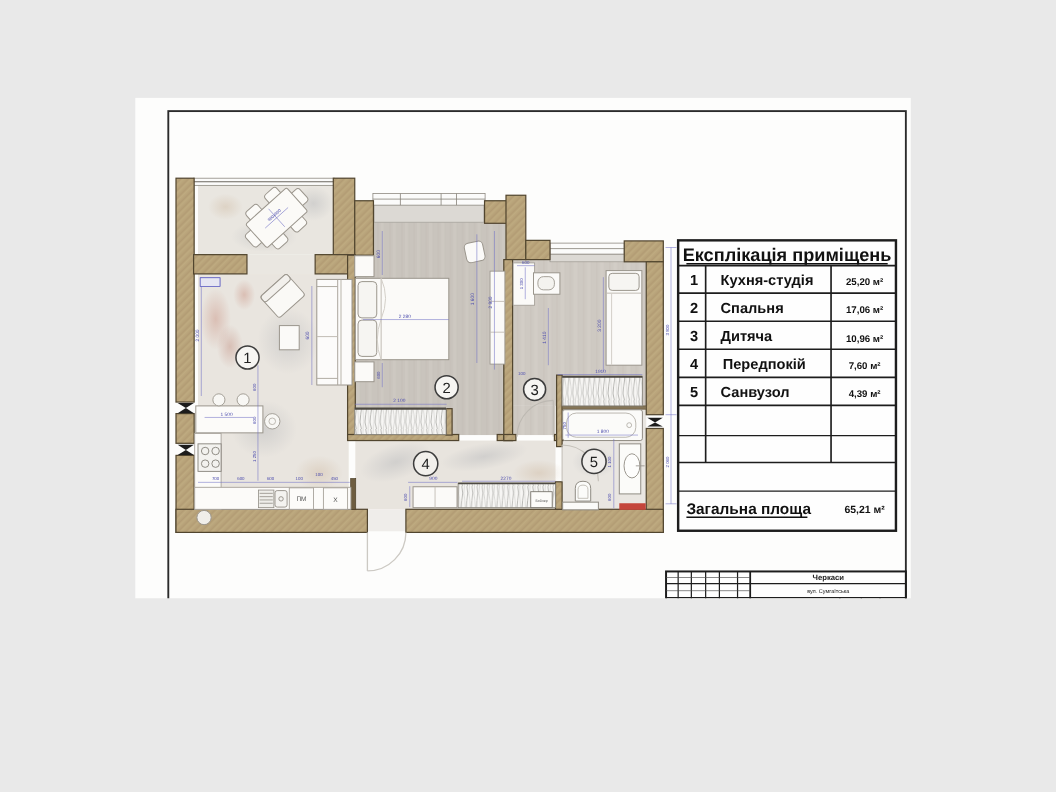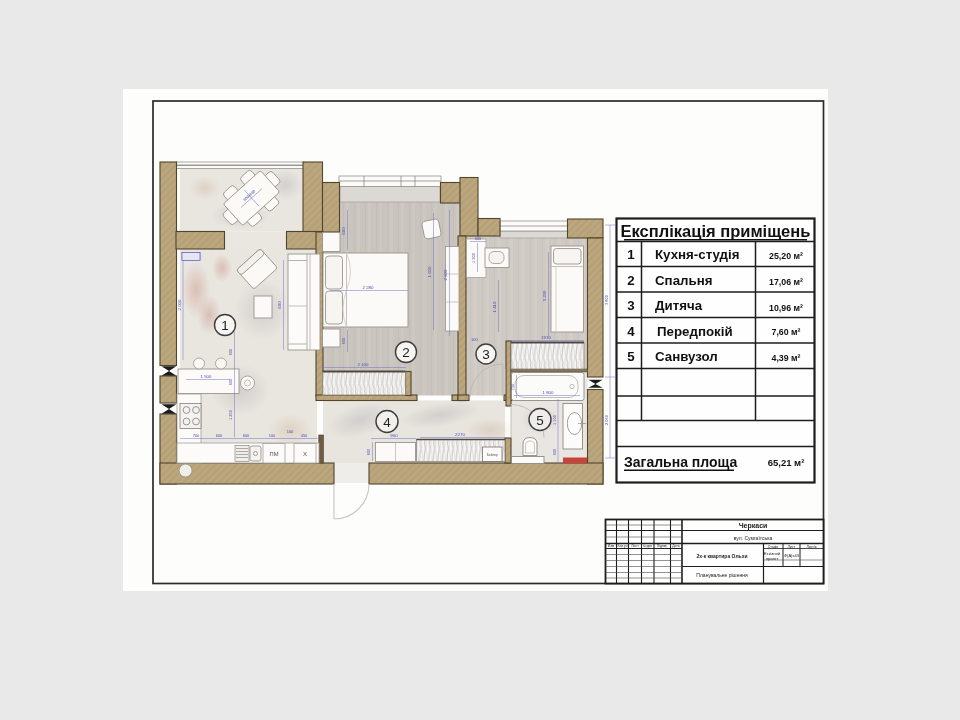--- a/index.html
+++ b/index.html
@@ -1,16 +1,16 @@
 <!DOCTYPE html>
 <html><head>
 <meta charset="utf-8">
 <style>
 html,body{margin:0;padding:0;background:#e9e9e9;}
-#stage{position:relative;width:960px;height:720px;background:#e9e9e9;overflow:hidden;font-family:"Liberation Sans",sans-serif;}
+#stage{position:relative;width:960px;height:544px;background:#e9e9e9;overflow:hidden;font-family:"Liberation Sans",sans-serif;}
 svg{position:absolute;top:0;left:0;}
 </style>
 </head>
 <body>
 <div id="stage">
 <svg width="960" height="720" viewBox="0 0 960 720">
 <defs>
 <pattern id="wallh" width="5" height="5" patternUnits="userSpaceOnUse" patternTransform="rotate(-45)">
 <rect width="5" height="5" fill="#b9a47a"></rect>
 <line x1="0" y1="1" x2="5" y2="1" stroke="#ae9870" stroke-width="0.8"></line>

